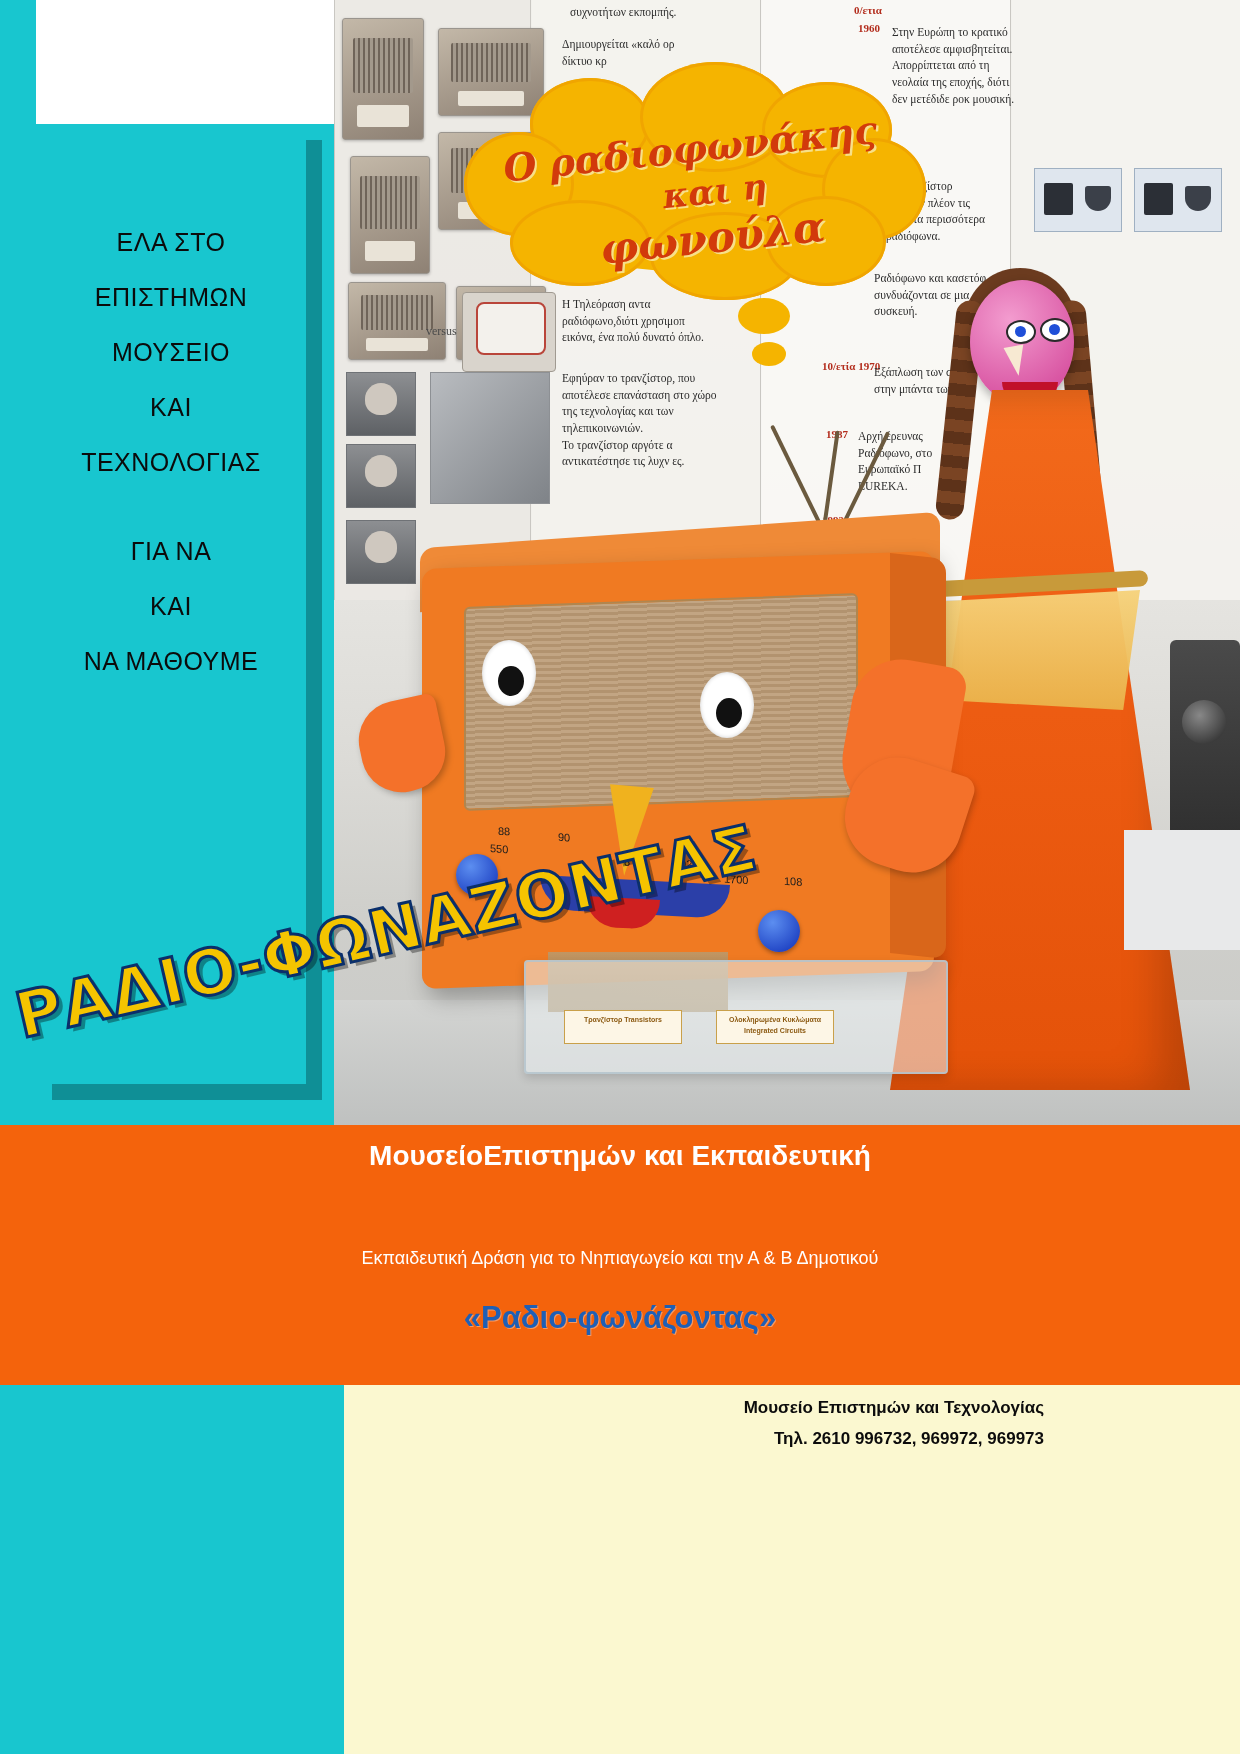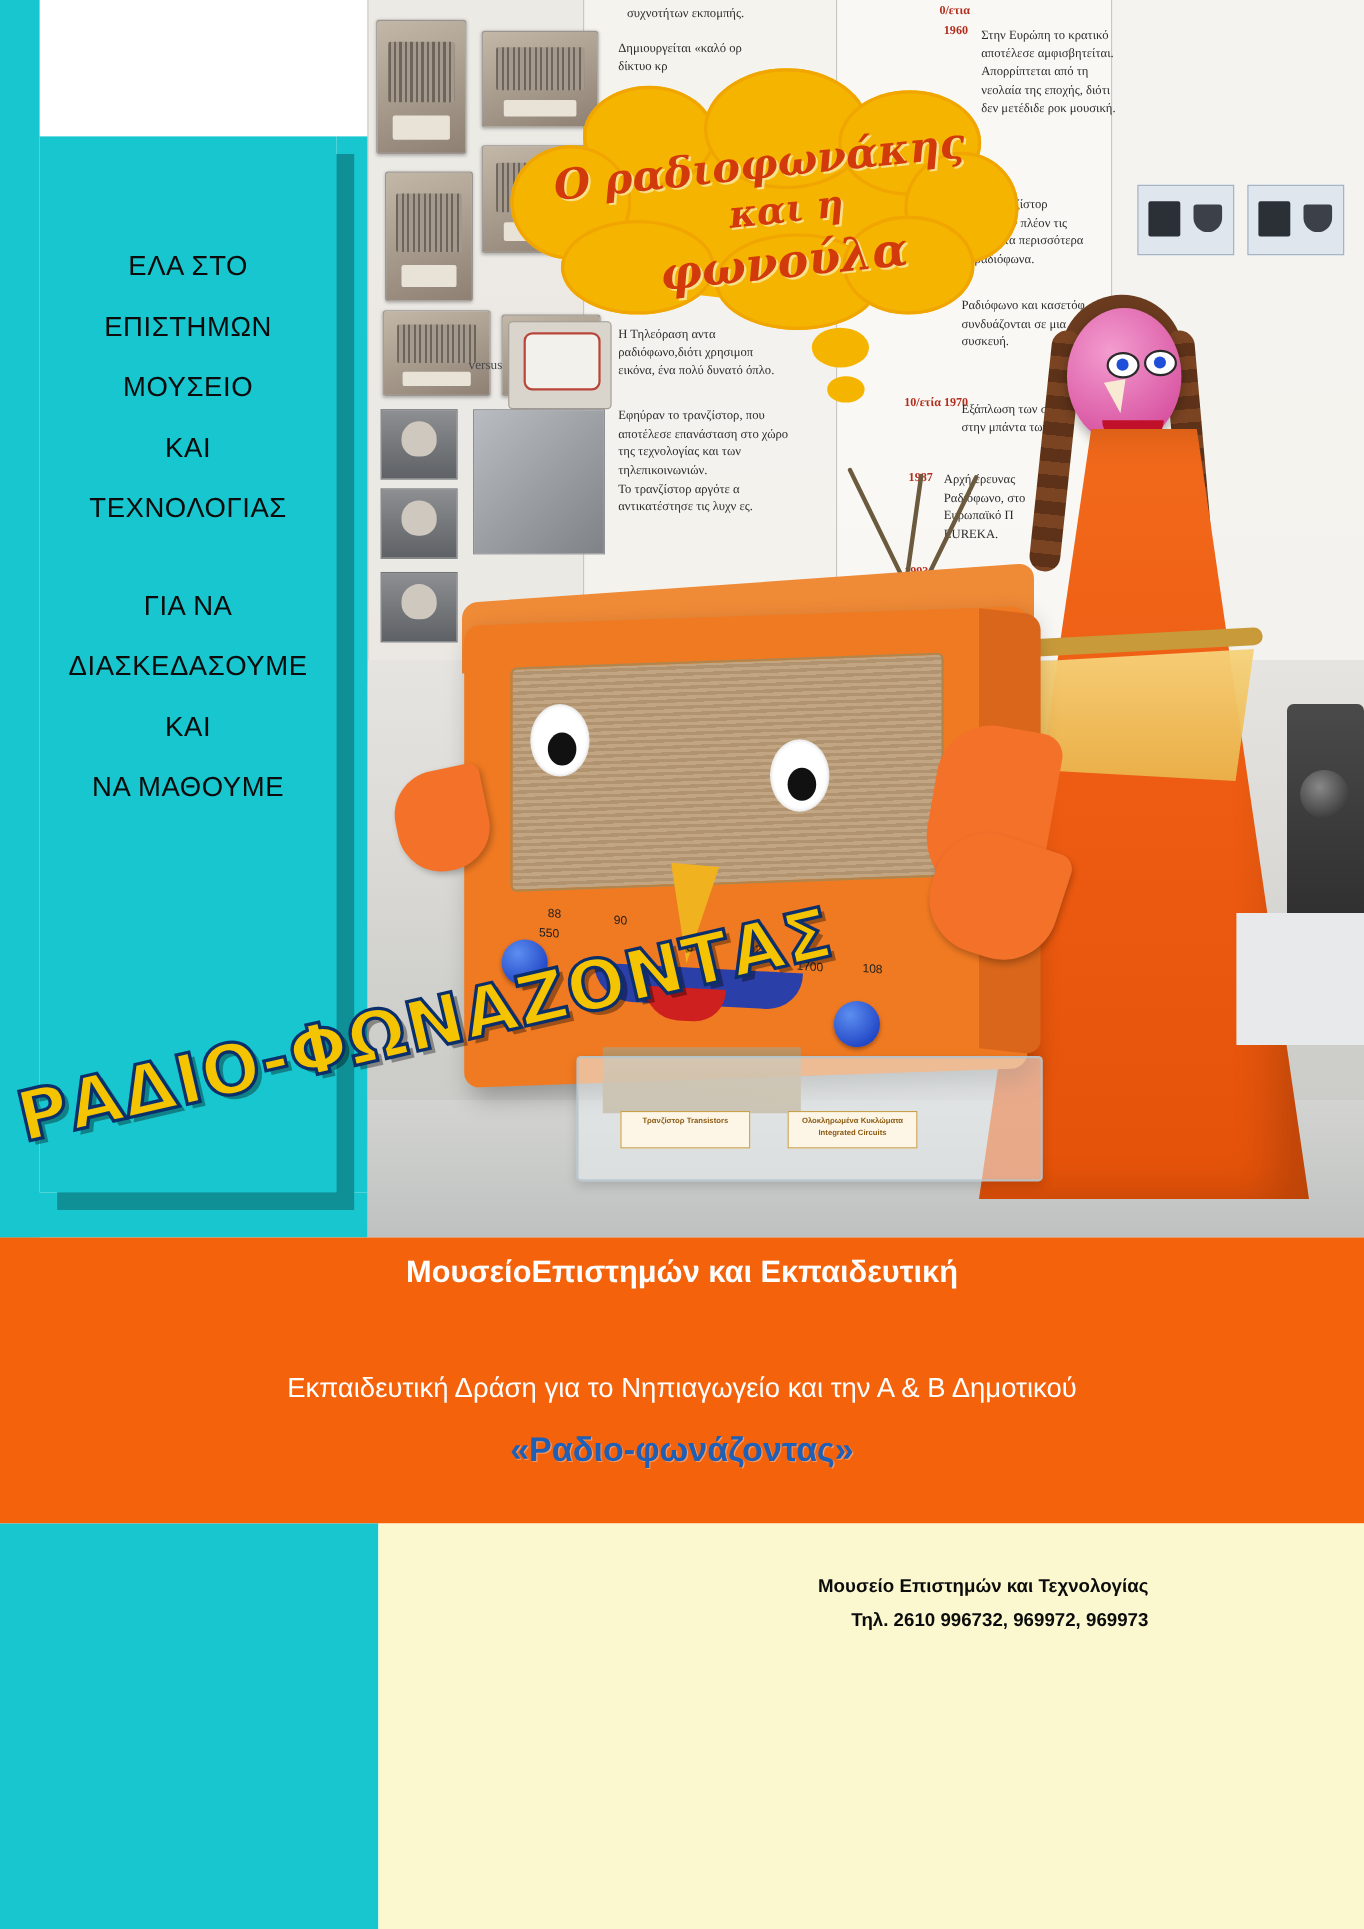--- a/index.html
+++ b/index.html
@@ -562,21 +562,21 @@
     font-family: "Liberation Sans", sans-serif;
   }
   .band-title1 { top: 1140px; }
   .band-title2 { top: 1188px; }
   .band-sub {
     position: absolute;
     left: 0; top: 1248px;
     width: 1240px;
     text-align: center;
     color: #ffffff;
-    font-size: 25px;
+    font-size: 18px;
     font-family: "Liberation Sans", sans-serif;
   }
   .band-name {
     position: absolute;
     left: 0; top: 1300px;
     width: 1240px;
     text-align: center;
     color: #1f5fb5;
     font-weight: bold;
     font-size: 31px;
@@ -600,21 +600,20 @@
   .footer-contact {
     position: absolute;
     right: 196px;
     top: 1392px;
     text-align: right;
     color: #0c0c0c;
     font-size: 17px;
     line-height: 1.85;
     font-weight: bold;
     font-family: "Liberation Sans", sans-serif;
-    margin-top: 34px;
   }
 </style>
 </head>
 <body>
 
 <div id="poster">
 
   <div class="photo">
 
     <div class="panel-board">
@@ -778,21 +777,20 @@
   <div class="teal-box"></div>
 
   <div class="sidebar-text">
     <div>ΕΛΑ ΣΤΟ</div>
     <div>ΕΠΙΣΤΗΜΩΝ</div>
     <div>ΜΟΥΣΕΙΟ</div>
     <div>ΚΑΙ</div>
     <div>ΤΕΧΝΟΛΟΓΙΑΣ</div>
     <span class="gap"></span>
     <div>ΓΙΑ ΝΑ</div>
-    <div>ΔΙΑΣΚΕΔΑΣΟΥΜΕ</div>
     <div>ΚΑΙ</div>
     <div>ΝΑ ΜΑΘΟΥΜΕ</div>
   </div>
 
   <div class="bubble">
     <div class="bubble-main"></div>
     <div class="lobe" style="left:60px;  top:6px;   width:120px; height:92px;"></div>
     <div class="lobe" style="left:170px; top:-10px; width:150px; height:110px;"></div>
     <div class="lobe" style="left:292px; top:10px;  width:130px; height:96px;"></div>
     <div class="lobe" style="left:-6px;  top:60px;  width:110px; height:104px;"></div>

